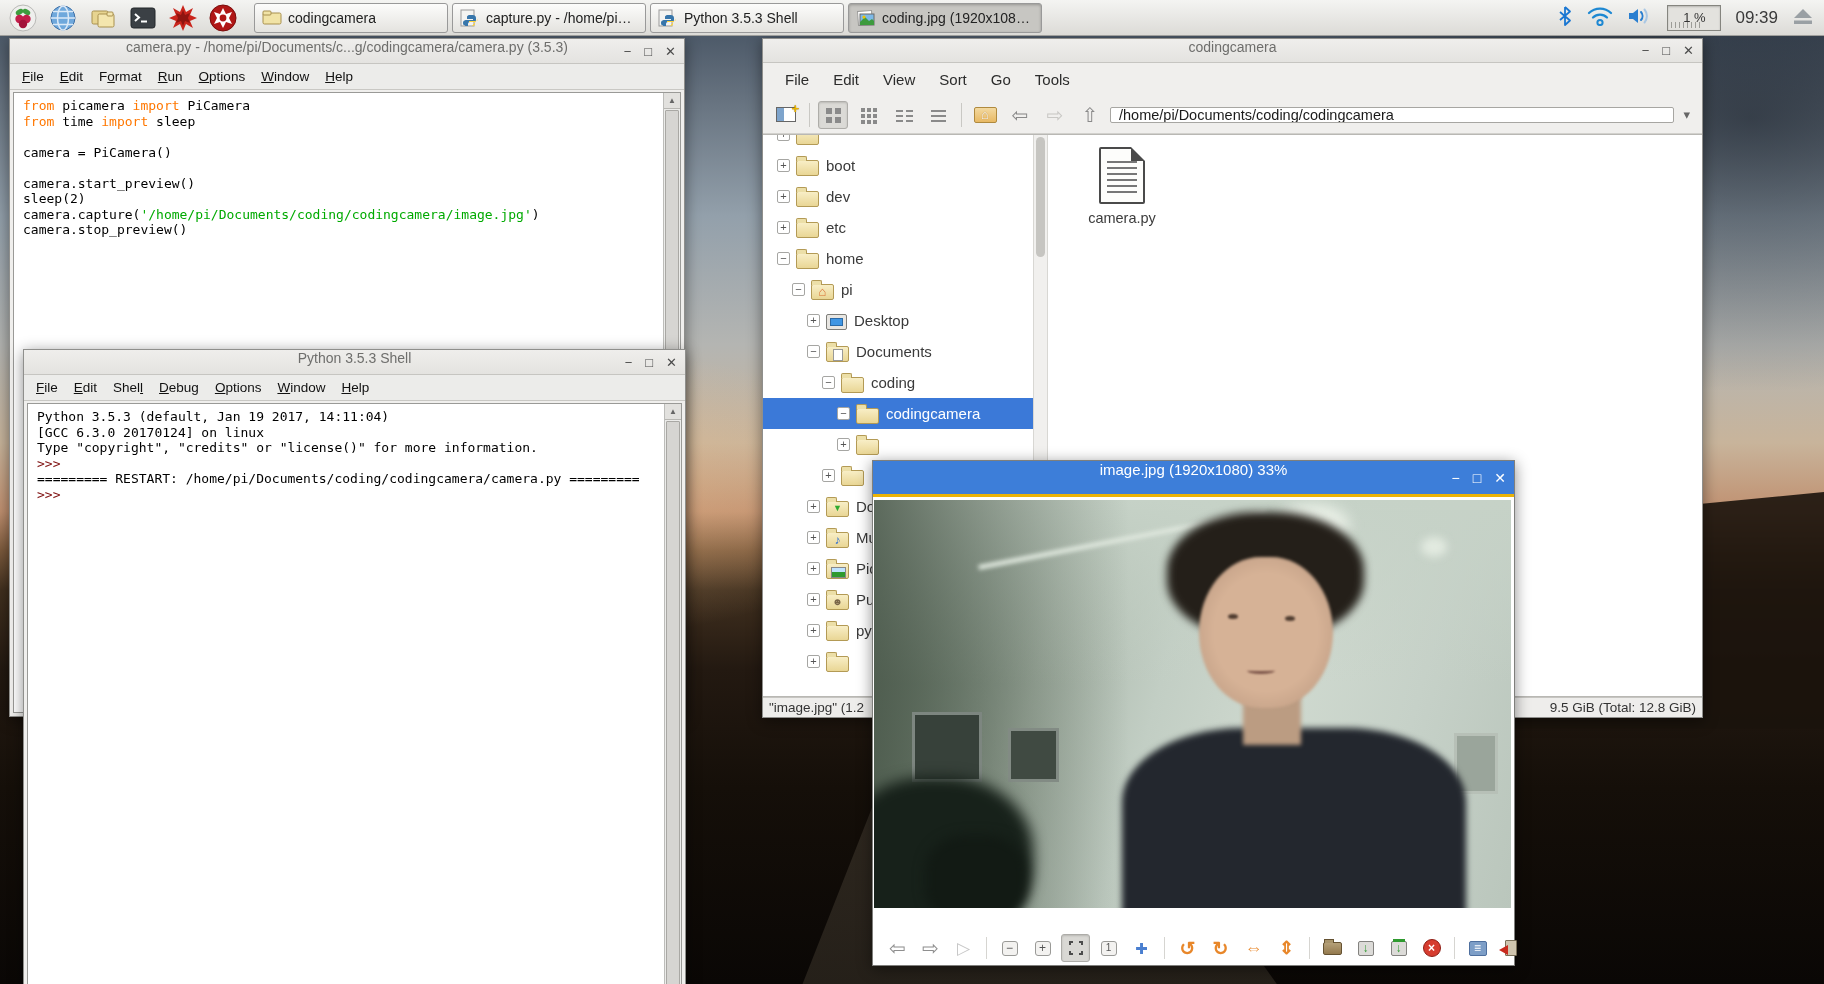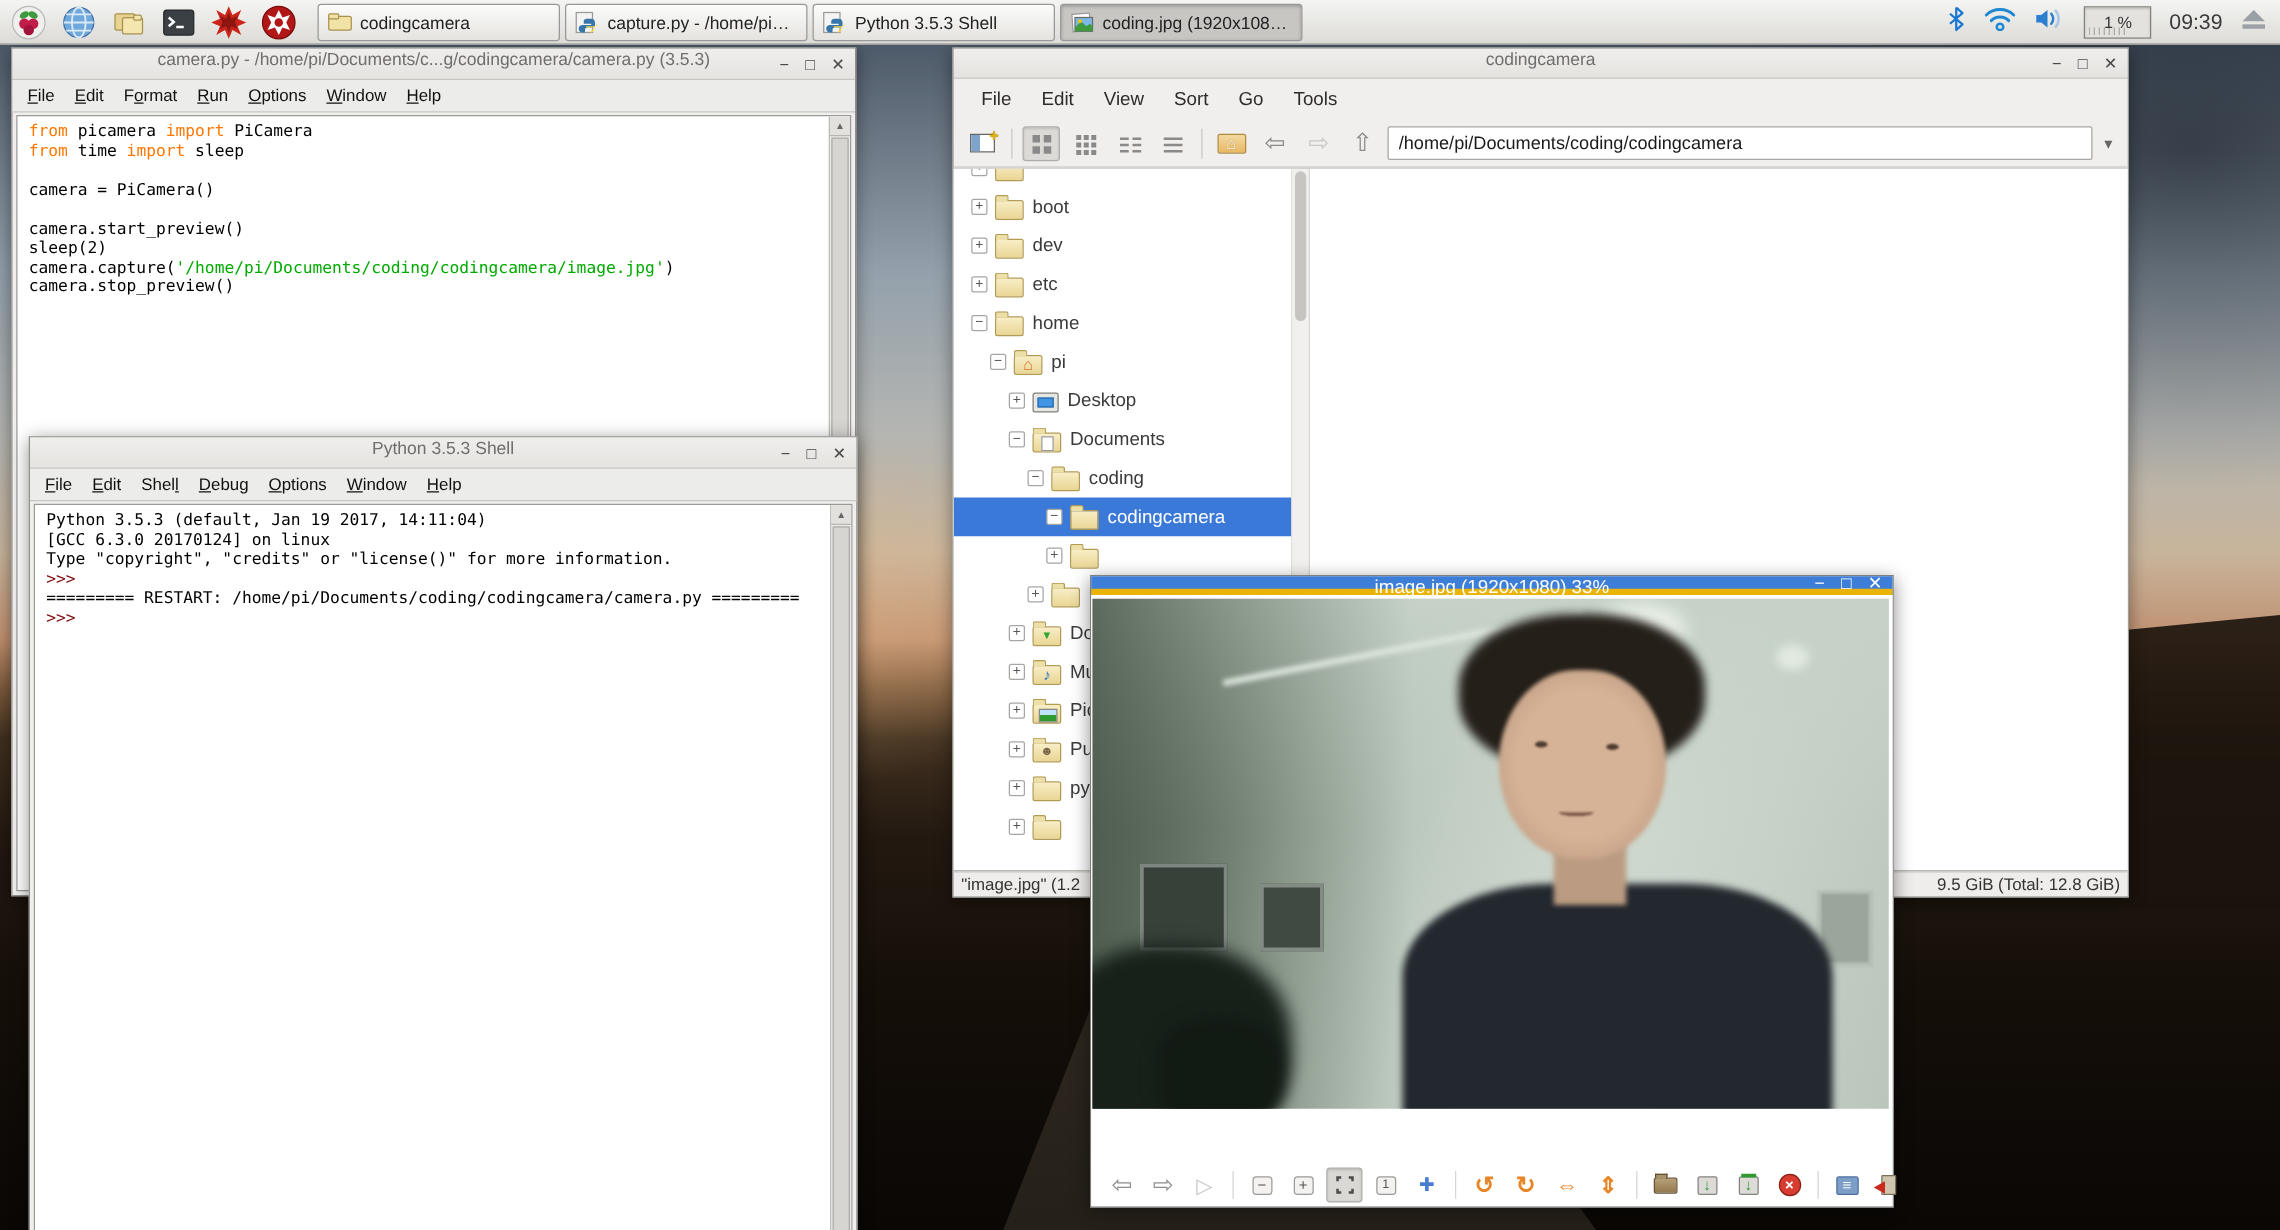--- a/index.html
+++ b/index.html
@@ -86,21 +86,21 @@
   .arrow-glyph.disabled{color:#c9c8c5}
   .fm-newtab{position:relative;width:20px;height:15px;border:1px solid #666;background:#fff}
   .fm-newtab::before{content:'';position:absolute;left:0;top:0;bottom:0;width:7px;background:#7ea4cc}
   .fm-newtab::after{content:'+';position:absolute;right:-4px;top:-7px;color:#e8b300;font-weight:bold;font-size:13px;text-shadow:0 0 1px #7a5a00}
   .vw-icons{width:6px;height:6px;background:#8a8a8a;box-shadow:9px 0 #8a8a8a,0 9px #8a8a8a,9px 9px #8a8a8a;margin:-8px 0 0 -8px}
   .vw-thumbs{width:4px;height:4px;background:#8a8a8a;box-shadow:6px 0 #8a8a8a,12px 0 #8a8a8a,0 6px #8a8a8a,6px 6px #8a8a8a,12px 6px #8a8a8a,0 12px #8a8a8a,6px 12px #8a8a8a,12px 12px #8a8a8a;margin:-10px 0 0 -10px}
   .vw-compact{width:7px;height:2px;background:#8a8a8a;box-shadow:0 5px #8a8a8a,0 10px #8a8a8a,10px 0 #8a8a8a,10px 5px #8a8a8a,10px 10px #8a8a8a;margin:-8px 0 0 -8px}
   .vw-detailed{width:15px;height:2px;background:#8a8a8a;box-shadow:0 5px #8a8a8a,0 10px #8a8a8a;margin:-8px 0 0 0}
   .fm-home{position:relative;width:23px;height:16px;background:linear-gradient(#f3d9a0,#e8b964);border:1px solid #b08a3e;border-radius:2px}
   .fm-home::after{content:'⌂';position:absolute;inset:0;display:flex;align-items:center;justify-content:center;color:#fff;font-size:13px;font-weight:bold;line-height:1;text-shadow:0 0 1px #9a6a20}
-  .fm-path{flex:1;height:27px;border:1px solid #a7a6a2;border-radius:2px;padding:0 8px;font-size:14.5px;color:#1a1a1a;font-family:"Liberation Sans",sans-serif;background:#fff;min-width:0}
+  .fm-path{flex:1;height:16px;border:1px solid #a7a6a2;border-radius:2px;padding:0 8px;font-size:14.5px;color:#1a1a1a;font-family:"Liberation Sans",sans-serif;background:#fff;min-width:0}
   .fm-chevron{font-size:13px;color:#666;padding:0 4px}
   .fm-content{flex:1;display:flex;min-height:0;background:#fff;border:1px solid #b9b8b4;border-left:none;border-right:none}
   .fm-tree{width:271px;overflow:hidden;background:#fff;border-right:1px solid #d8d7d3;padding-top:0}
   .tree-row{height:31px;display:flex;align-items:center;font-size:15px;color:#3a3a3a;white-space:nowrap}
   .tree-row.partial-top{margin-top:-16px}
   .tree-row.sel{background:#3b79d8;color:#fff}
   .expander{width:13px;height:13px;border:1px solid #a6a6a3;background:#fff;color:#555;font-size:11px;line-height:10px;text-align:center;border-radius:2px;margin-right:6px;flex:0 0 auto}
   .tree-row .fi{margin-right:7px}
   .tree-note{color:#787876;font-size:14.5px}
   .fm-treebar{width:14px;background:#f1f0ee;border-right:1px solid #d8d7d3;position:relative}
@@ -115,21 +115,21 @@
   .icon-imgfile::before{content:'';position:absolute;right:-2px;top:-2px;border:7px solid;border-color:#fff #fff #1d3e60 #1d3e60}
   .icon-imgfile .pic{position:absolute;left:5px;right:5px;top:14px;height:26px;background:linear-gradient(#7db9e8 55%,#1f7a1f 55%);border:2px solid #d8e8f4}
   .icon-imgfile .pic::after{content:'';position:absolute;left:4px;top:3px;width:8px;height:8px;border-radius:50%;background:#55a02a;border:1px solid #2a5a10}
   .file-label{font-size:14.5px;color:#3c3c3c;padding:1px 6px;white-space:nowrap}
   .file-label.sel{background:#3b79d8;color:#fff}
   .fm-status{height:20px;background:#eeedeb;border-top:1px solid #c6c5c1;display:flex;align-items:center;justify-content:space-between;
     font-size:13.5px;color:#333;padding:0 6px}
 
   
   .viewer{left:872px;top:460px;width:643px;height:506px;z-index:40;background:#fff;border:1px solid #7f7f7c;display:flex;flex-direction:column}
-  .viewer .titlebar{height:15px;background:#3d7ed9;border-bottom:5px solid #eab308}
+  .viewer .titlebar{height:36px;background:#3d7ed9;border-bottom:3px solid #eab308}
   .viewer .titlebar .title{color:#fff;font-size:15px}
   .viewer .wc{color:#fff;font-size:14px}
   .viewer-body{flex:1;position:relative;background:#fff;overflow:hidden}
   .photo{position:absolute;left:1px;top:3px;width:637px;height:408px;overflow:hidden;
     background:linear-gradient(105deg,#5f6f62 0%,#7e8e7f 12%,#a8b5a8 28%,#c2cec4 45%,#cfd9cf 62%,#c6d1c8 80%,#bac6bc 100%)}
   .photo>div{position:absolute}
   .ph-ceiling{left:0;top:0;width:100%;height:45%;background:linear-gradient(#c6d2c7,rgba(198,210,199,0))}
   .ph-wall-left{left:0;top:0;width:40%;height:100%;background:linear-gradient(90deg,rgba(74,88,74,.85),rgba(74,88,74,0))}
   .ph-beam{left:16%;top:9%;width:46%;height:5px;background:#dde6dc;transform:rotate(-11deg);filter:blur(2px)}
   .ph-light{left:63%;top:1%;width:74px;height:42px;border-radius:50%;background:#eaf0e7;filter:blur(7px)}
@@ -382,20 +382,24 @@
         <div class="tree-row partial-bottom" style="padding-left: 44px;">
           <span class="expander">+</span>
           <span class="fi i-folder"></span>
           <span class="tree-label"></span>
         </div>
       </div>
     <div class="fm-treebar">
         <div class="thumb"></div>
       </div>
     <div class="fm-files" id="fm-files">
+        <div class="file-cell">
+          <div class="icon-pyfile"></div>
+          <div class="file-label">camera.py</div>
+        </div>
       </div>
   </div>
   <div class="fm-status">
     <span>"image.jpg" (1.2</span>
     <span>9.5 GiB (Total: 12.8 GiB)</span>
   </div>
 </div>
 
 <div class="window viewer">
   <div class="titlebar">

